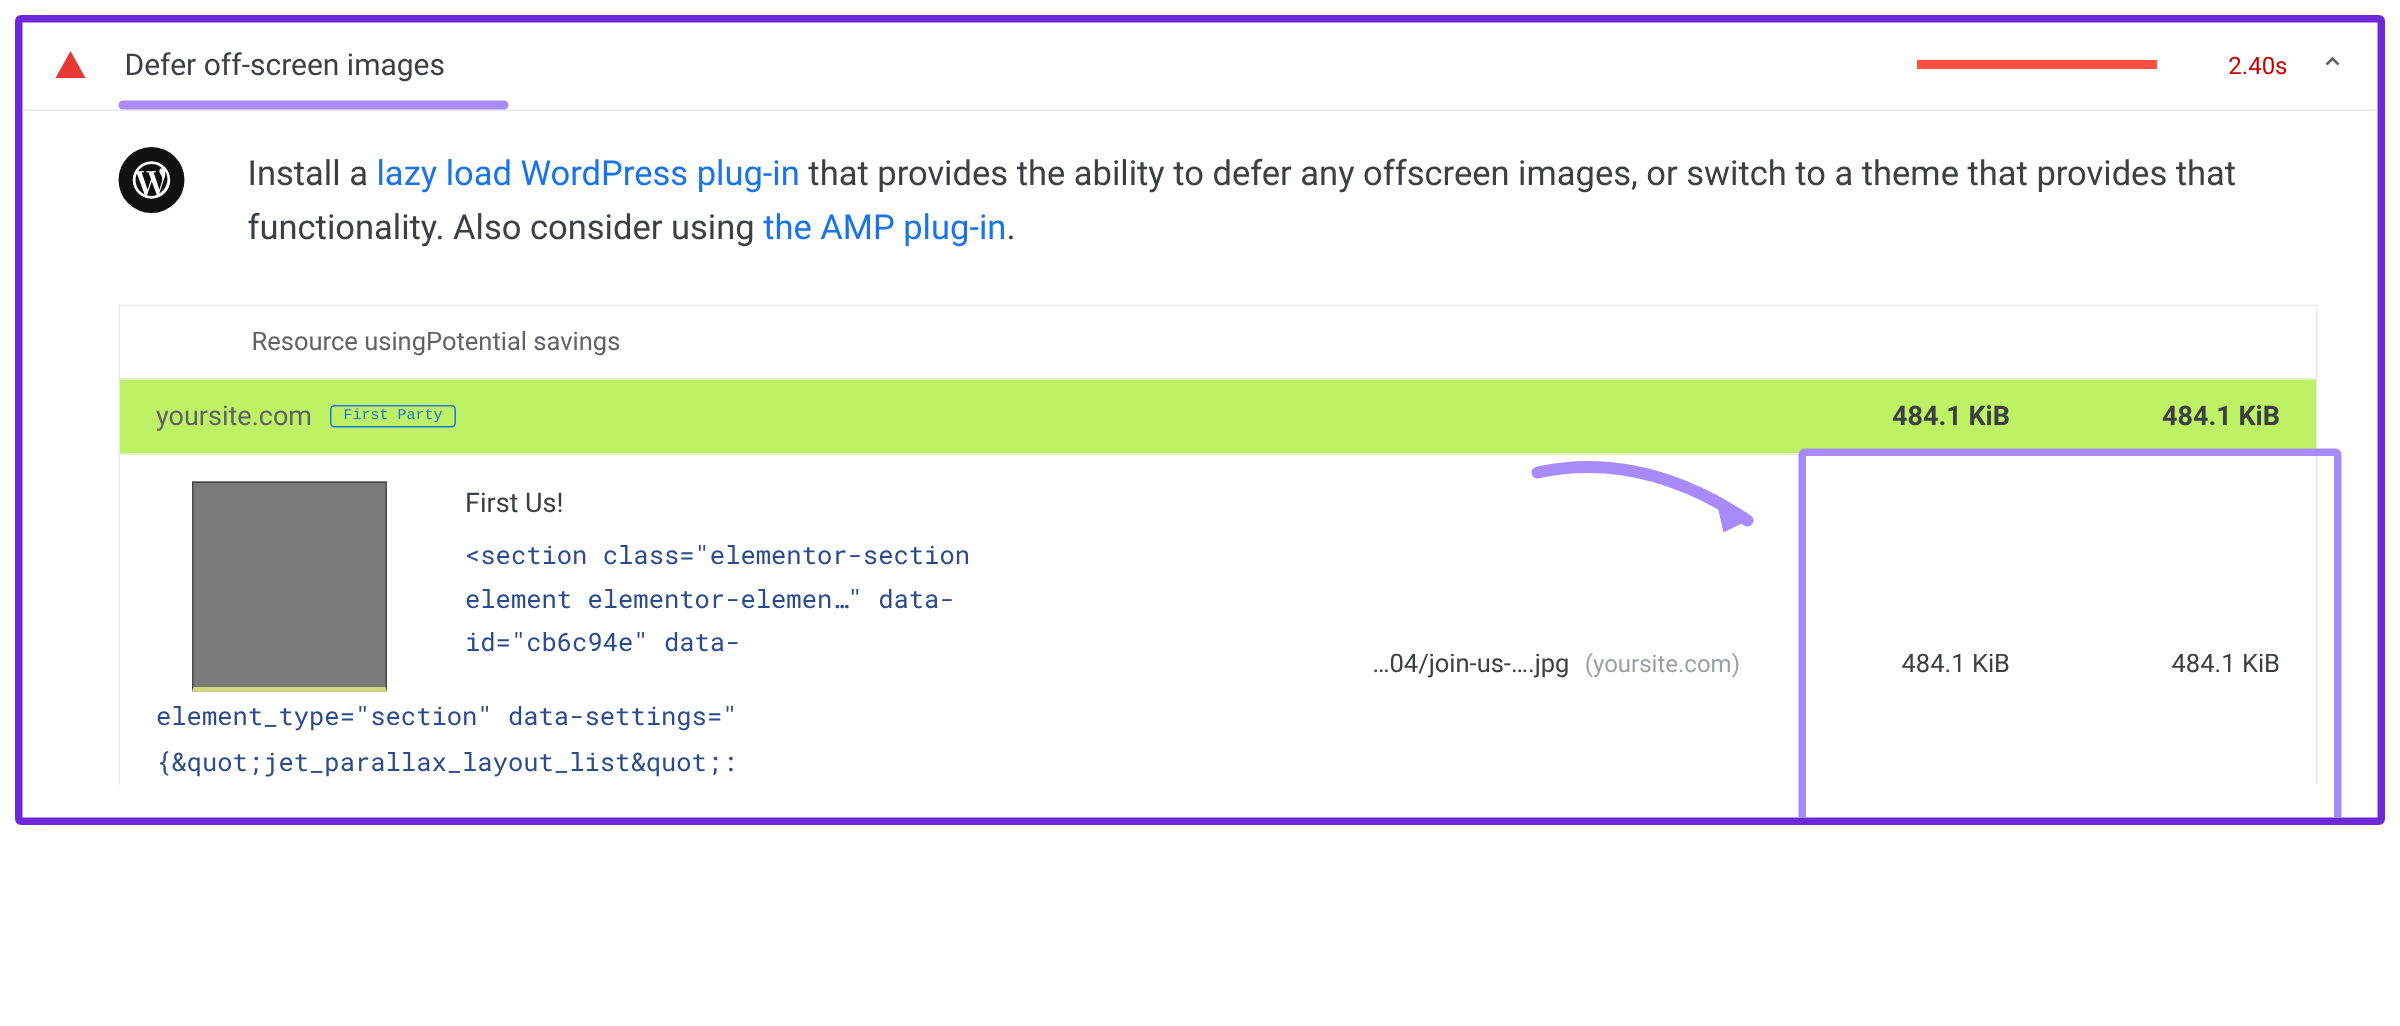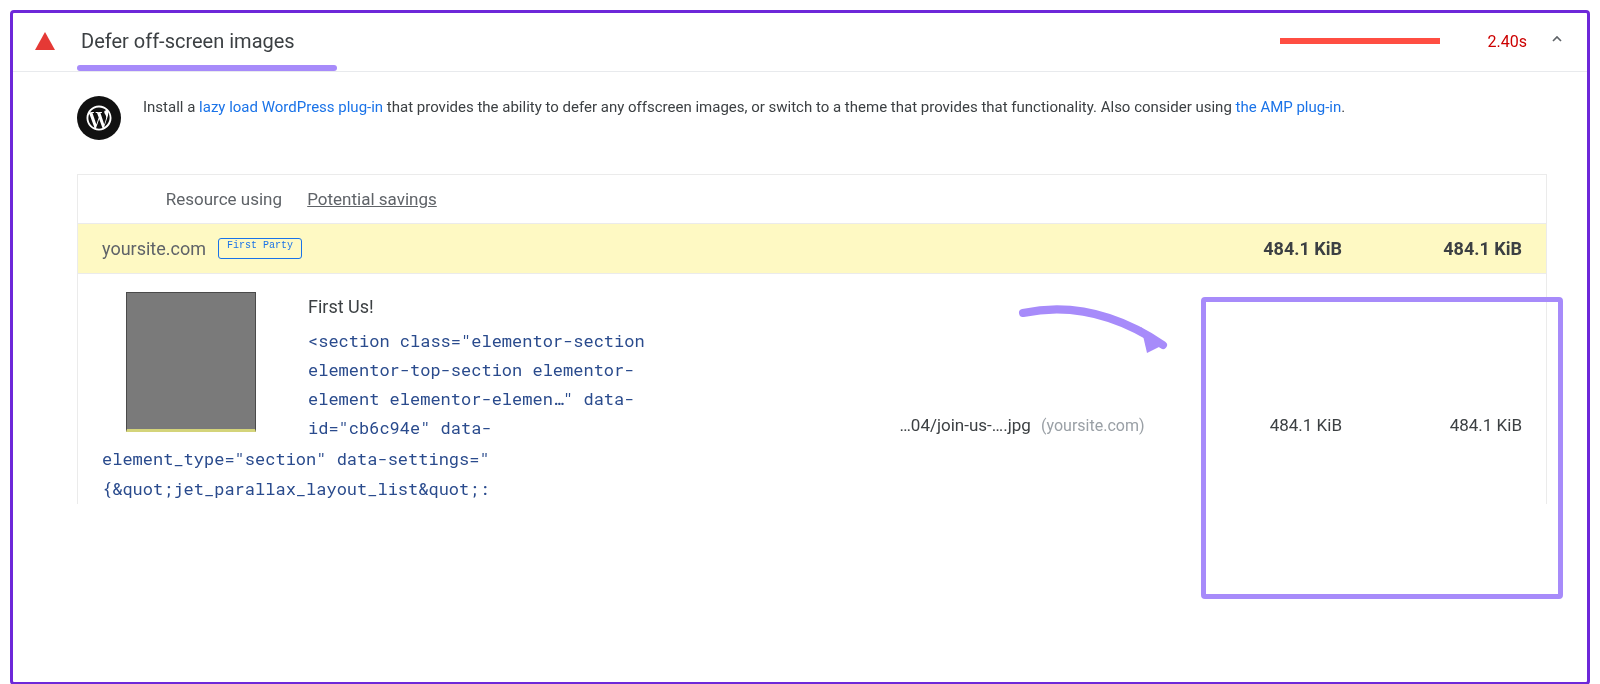--- a/index.html
+++ b/index.html
@@ -6,24 +6,24 @@
   body {
     font-family: Roboto, "Segoe UI", Arial, sans-serif;
     background: #fff;
     color: #202124;
     font-size: 17px;
     width: 1600px;
     height: 684px;
     overflow: hidden;
   }
   .panel {
-    border: 3px solid #6d28d9;
+    border: 5px solid #6d28d9;
     border-radius: 4px;
     margin: 10px;
-    height: 675px;
+    height: 540px;
     overflow: hidden;
     position: relative;
   }
   .header {
     display: flex;
     align-items: center;
     padding: 16px 22px 18px 22px;
     cursor: pointer;
     position: relative;
   }
@@ -91,43 +91,45 @@
     width: 44px; height: 44px;
     border-radius: 50%;
     background: #111;
     display: flex;
     align-items: center;
     justify-content: center;
     flex-shrink: 0;
   }
   .wp-icon svg { width: 30px; height: 30px; fill: #fff; }
   .stack-text {
-    font-size: 15px;
+    font-size: 23px;
     line-height: 1.55;
     color: #3c4043;
+    margin-left: 20px;
   }
   .table {
     border: 1px solid #ebebeb;
     border-bottom: none;
     position: relative;
   }
   .thead {
     display: flex;
     padding: 14px 24px;
     color: #5f6368;
     font-size: 17px;
     border-bottom: 1px solid #ebebeb;
   }
   .col-url { flex: 1; text-align: center; }
   .col-rs { width: 180px; text-align: right; }
-  .col-ps { width: 180px; text-align: center; text-decoration: underline; }
+  .col-ps { width: 180px; text-align: left; }
   .group-row {
     display: flex;
+    align-items: center;
     padding: 14px 24px;
-    background: #fef9c3;
+    background: #bef264;
     border-bottom: 1px solid #ebebeb;
   }
   .group-host {
     color: #5f6368;
     font-size: 18px;
     margin-right: 12px;
   }
   .first-party {
     border: 1.5px solid #1a73e8;
     color: #1a73e8;
@@ -181,21 +183,21 @@
   .item-right {
     display: flex;
     flex-direction: column;
     justify-content: flex-end;
     padding-bottom: 8px;
     text-align: right;
   }
   .item-right-row { display: flex; }
   .item-urltxt {
     width: 280px;
-    text-align: center;
+    text-align: right;
     color: #3c4043;
     font-size: 17px;
   }
   .item-host {
     color: #9aa0a6;
     font-size: 16px;
     margin-left: 6px;
   }
   .item-rs, .item-ps {
     width: 180px;
@@ -276,21 +278,20 @@
         <div class="group-spacer"></div>
         <div class="group-rs">484.1 KiB</div>
         <div class="group-ps">484.1 KiB</div>
       </div>
 
       <div class="item-row">
         <div class="thumb"></div>
         <div class="item-url-col">
           <div class="item-label">First Us!</div>
           <div class="code">&lt;section class="elementor-section</div>
-          <div class="code">elementor-top-section elementor-</div>
           <div class="code">element elementor-elemen…" data-</div>
           <div class="code">id="cb6c94e" data-</div>
         </div>
         <div class="item-right">
           <div class="item-right-row">
             <div class="item-urltxt">
               <span>…04/join-us-….jpg</span>
               <span class="item-host">(yoursite.com)</span>
             </div>
             <div class="item-rs">484.1 KiB</div>

